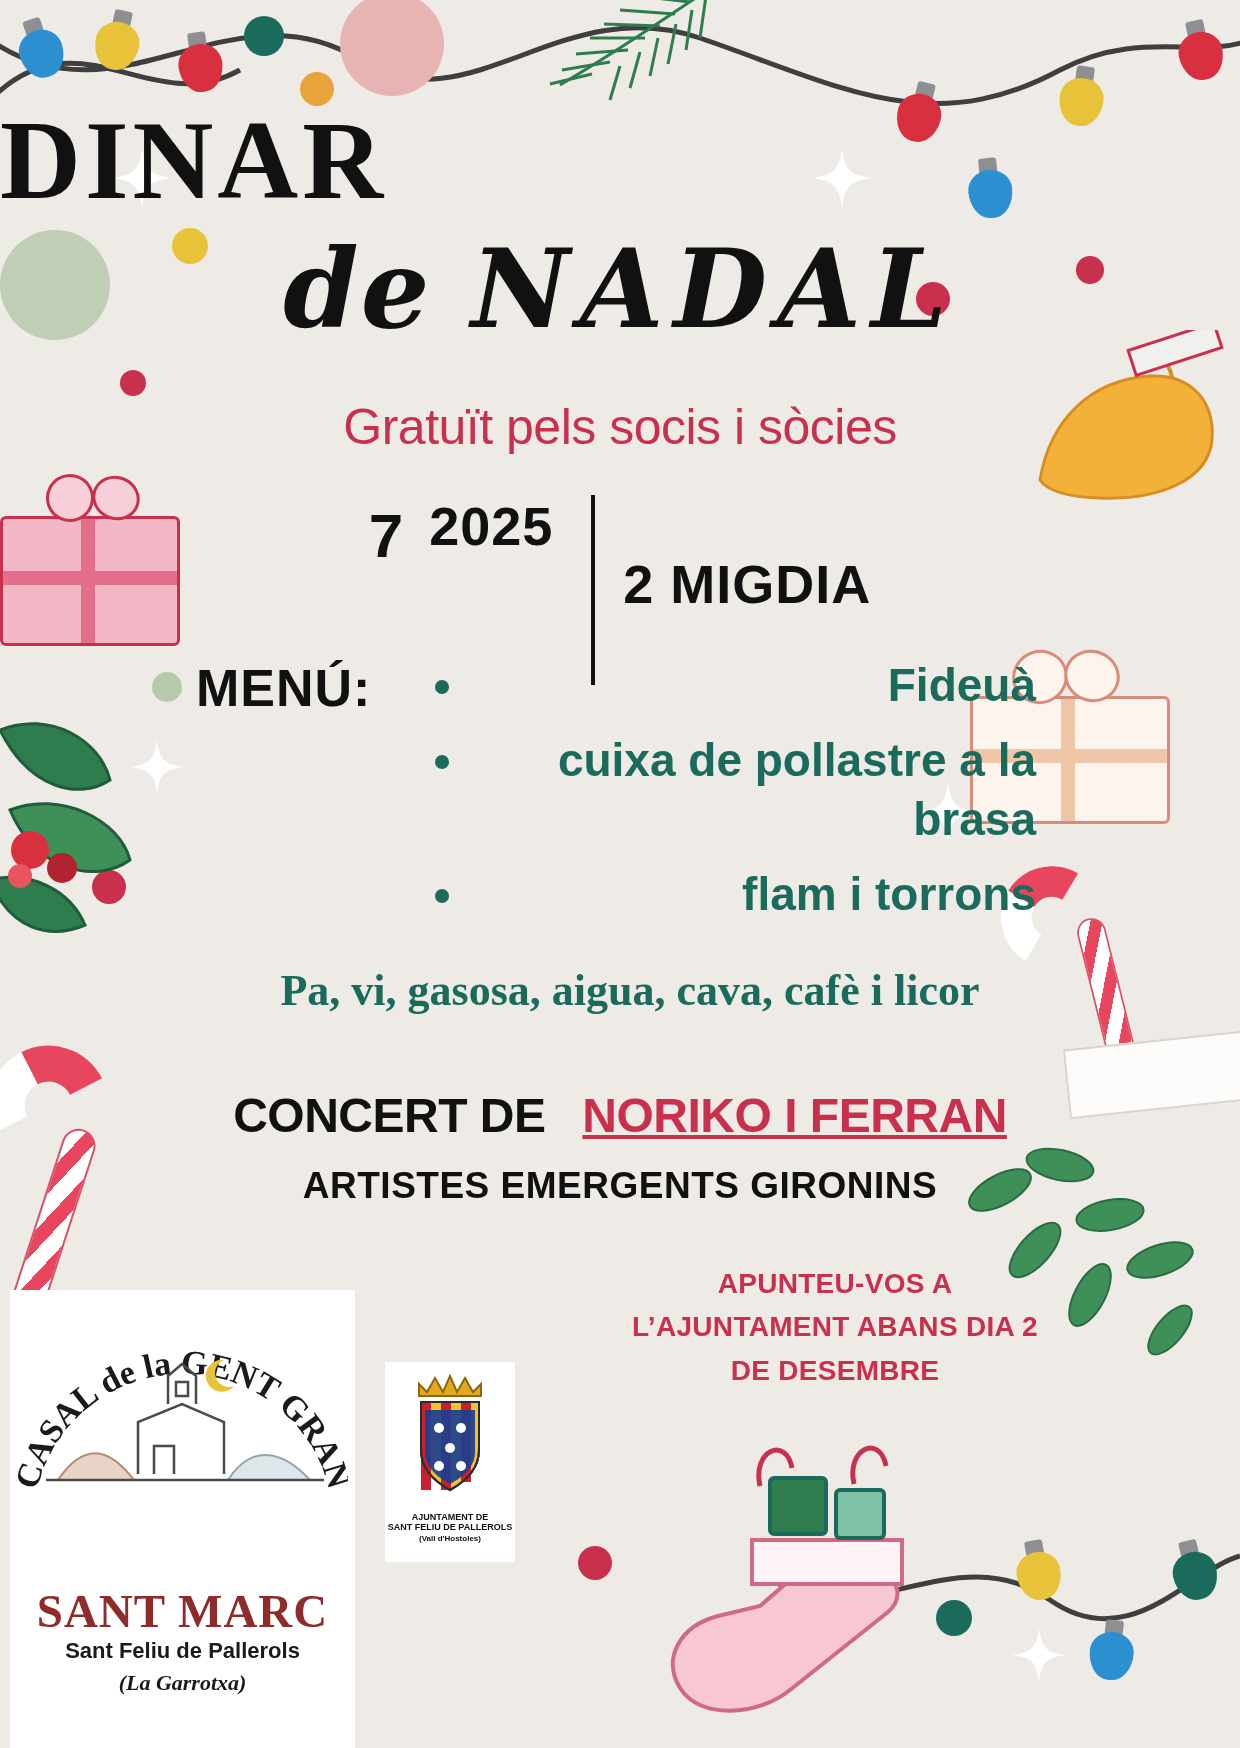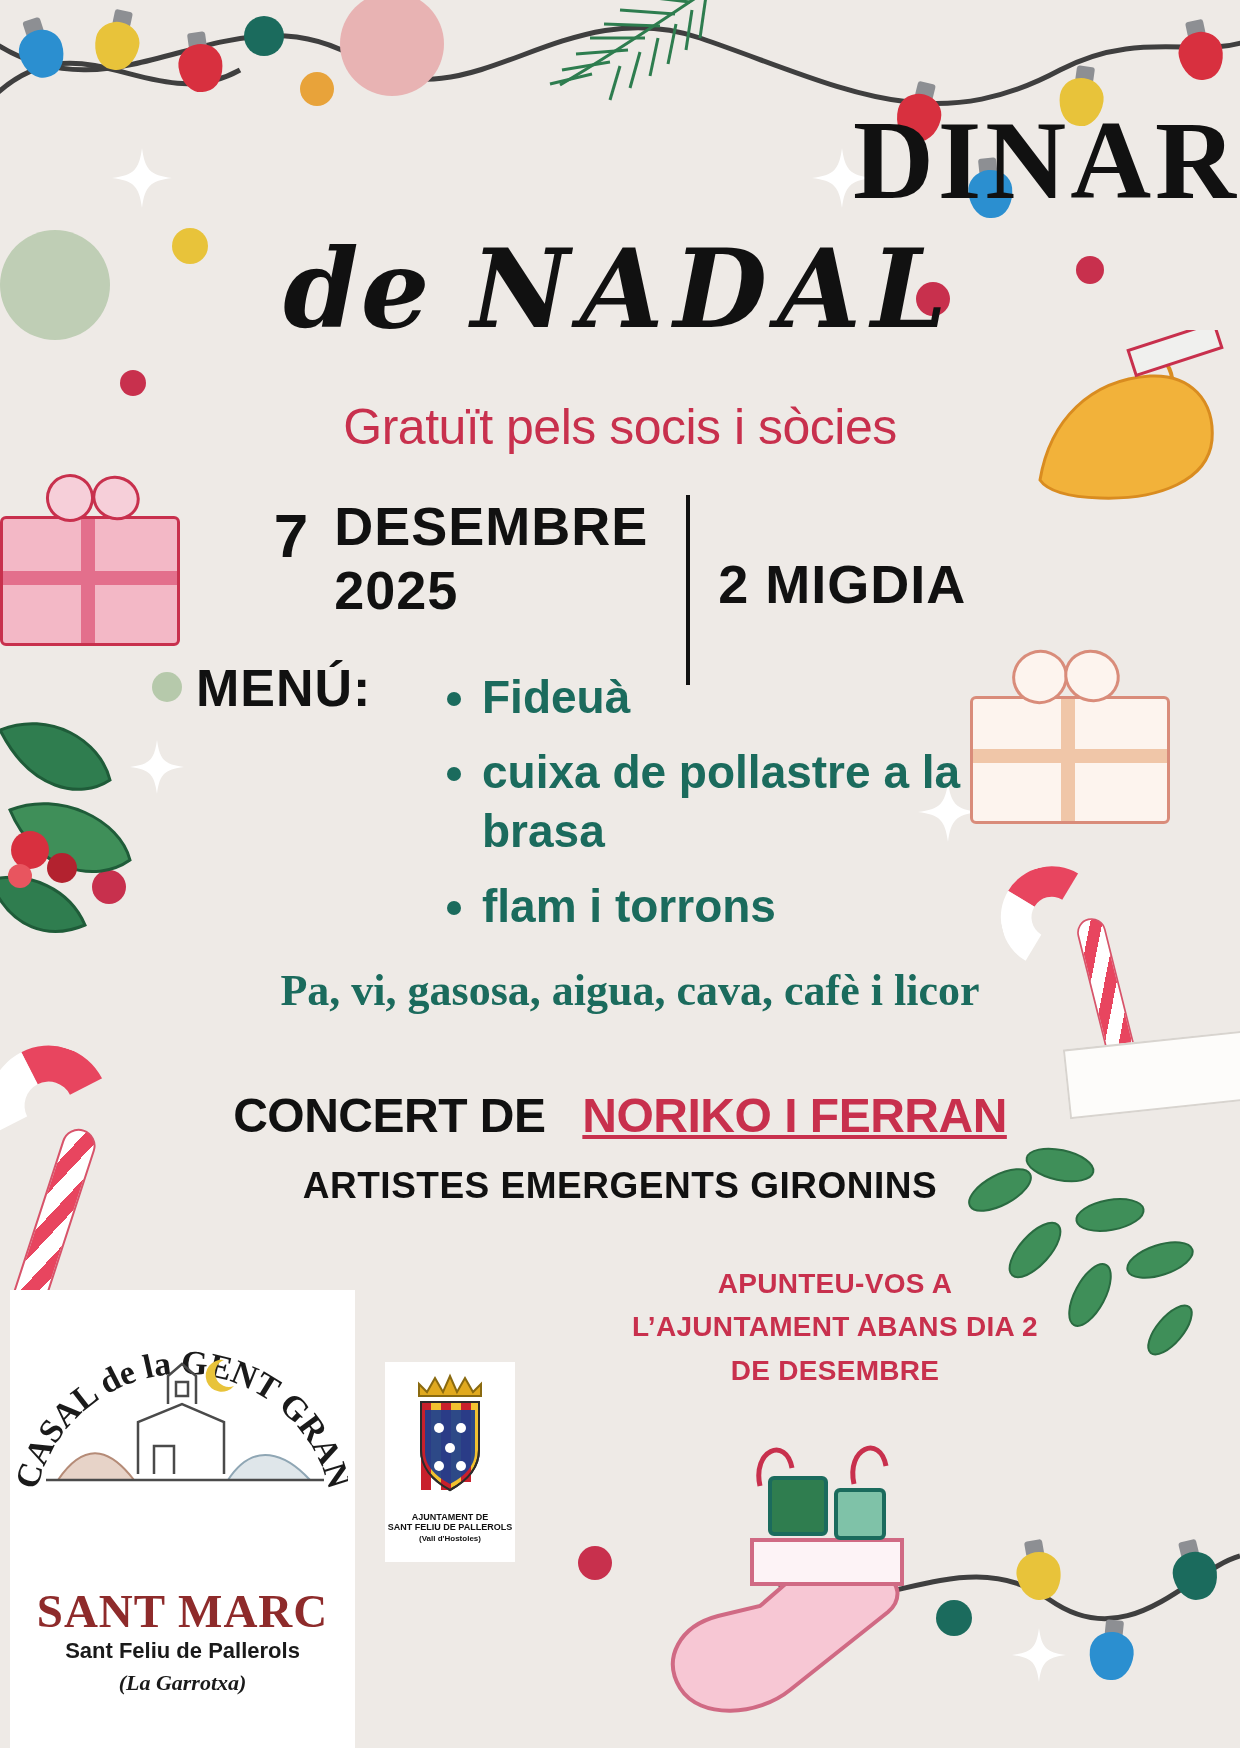--- a/index.html
+++ b/index.html
@@ -51,21 +51,21 @@
   
   .logo-card {
     position:absolute; background:#ffffff;
   }
 
   
   .content { position:absolute; inset:0; }
 
   .title-main {
     position:absolute; top:104px; left:0; width:100%;
-    text-align:right;
+    text-align:left;
     font-family:"Liberation Serif", serif;
     font-size:112px; font-weight:700; letter-spacing:4px;
     color:#111; line-height:1;
   }
   .title-script {
     position:absolute; top:230px; left:0; width:100%;
     text-align:center;
     font-family:"DejaVu Serif", serif;
     font-style:italic; font-weight:700;
     font-size:108px; color:#111; line-height:1.1;
@@ -92,21 +92,21 @@
   .menu-wrap { position:absolute; top:652px; left:0; width:100%; }
   .menu-label {
     position:absolute; left:196px; top:6px;
     font-size:52px; font-weight:800; color:#111; letter-spacing:1px;
   }
   .menu-list {
     position:absolute; left:420px; top:0; width:620px;
     color:#1b6b5d; font-size:46px; font-weight:800; line-height:1.28;
   }
   .menu-list li { margin-bottom:16px; }
-  .menu-list ul { margin:16px; padding-left:46px; }
+  .menu-list ul { margin:4px; padding-left:46px;text-align:right; }
   .drinks {
     position:absolute; top:965px; left:0; width:100%;
     text-align:center; color:#1b6b5d;
     font-family:"Liberation Serif", serif;
     font-size:44px; font-weight:700;padding-left:20px;
   }
 
   .concert {
     position:absolute; top:1088px; left:0; width:100%;
     text-align:center; font-size:48px; font-weight:800; color:#111;
@@ -338,21 +338,20 @@
   <div class="title-script">
     <span>de</span>
     <span class="word2">NADAL</span>
   </div>
 
   <div class="subtitle">Gratuït pels socis i sòcies</div>
 
   <div class="date-row">
     <div class="date-day">7</div>
     <div>
-      <div class="date-mon">DESEMBRE</div>
       <div class="date-mon">2025</div>
     </div>
     <div class="date-divider"></div>
     <div class="date-time">2 MIGDIA</div>
   </div>
 
   <div class="menu-wrap">
     <div class="menu-label">MENÚ:</div>
     <div class="menu-list">
       <ul>

